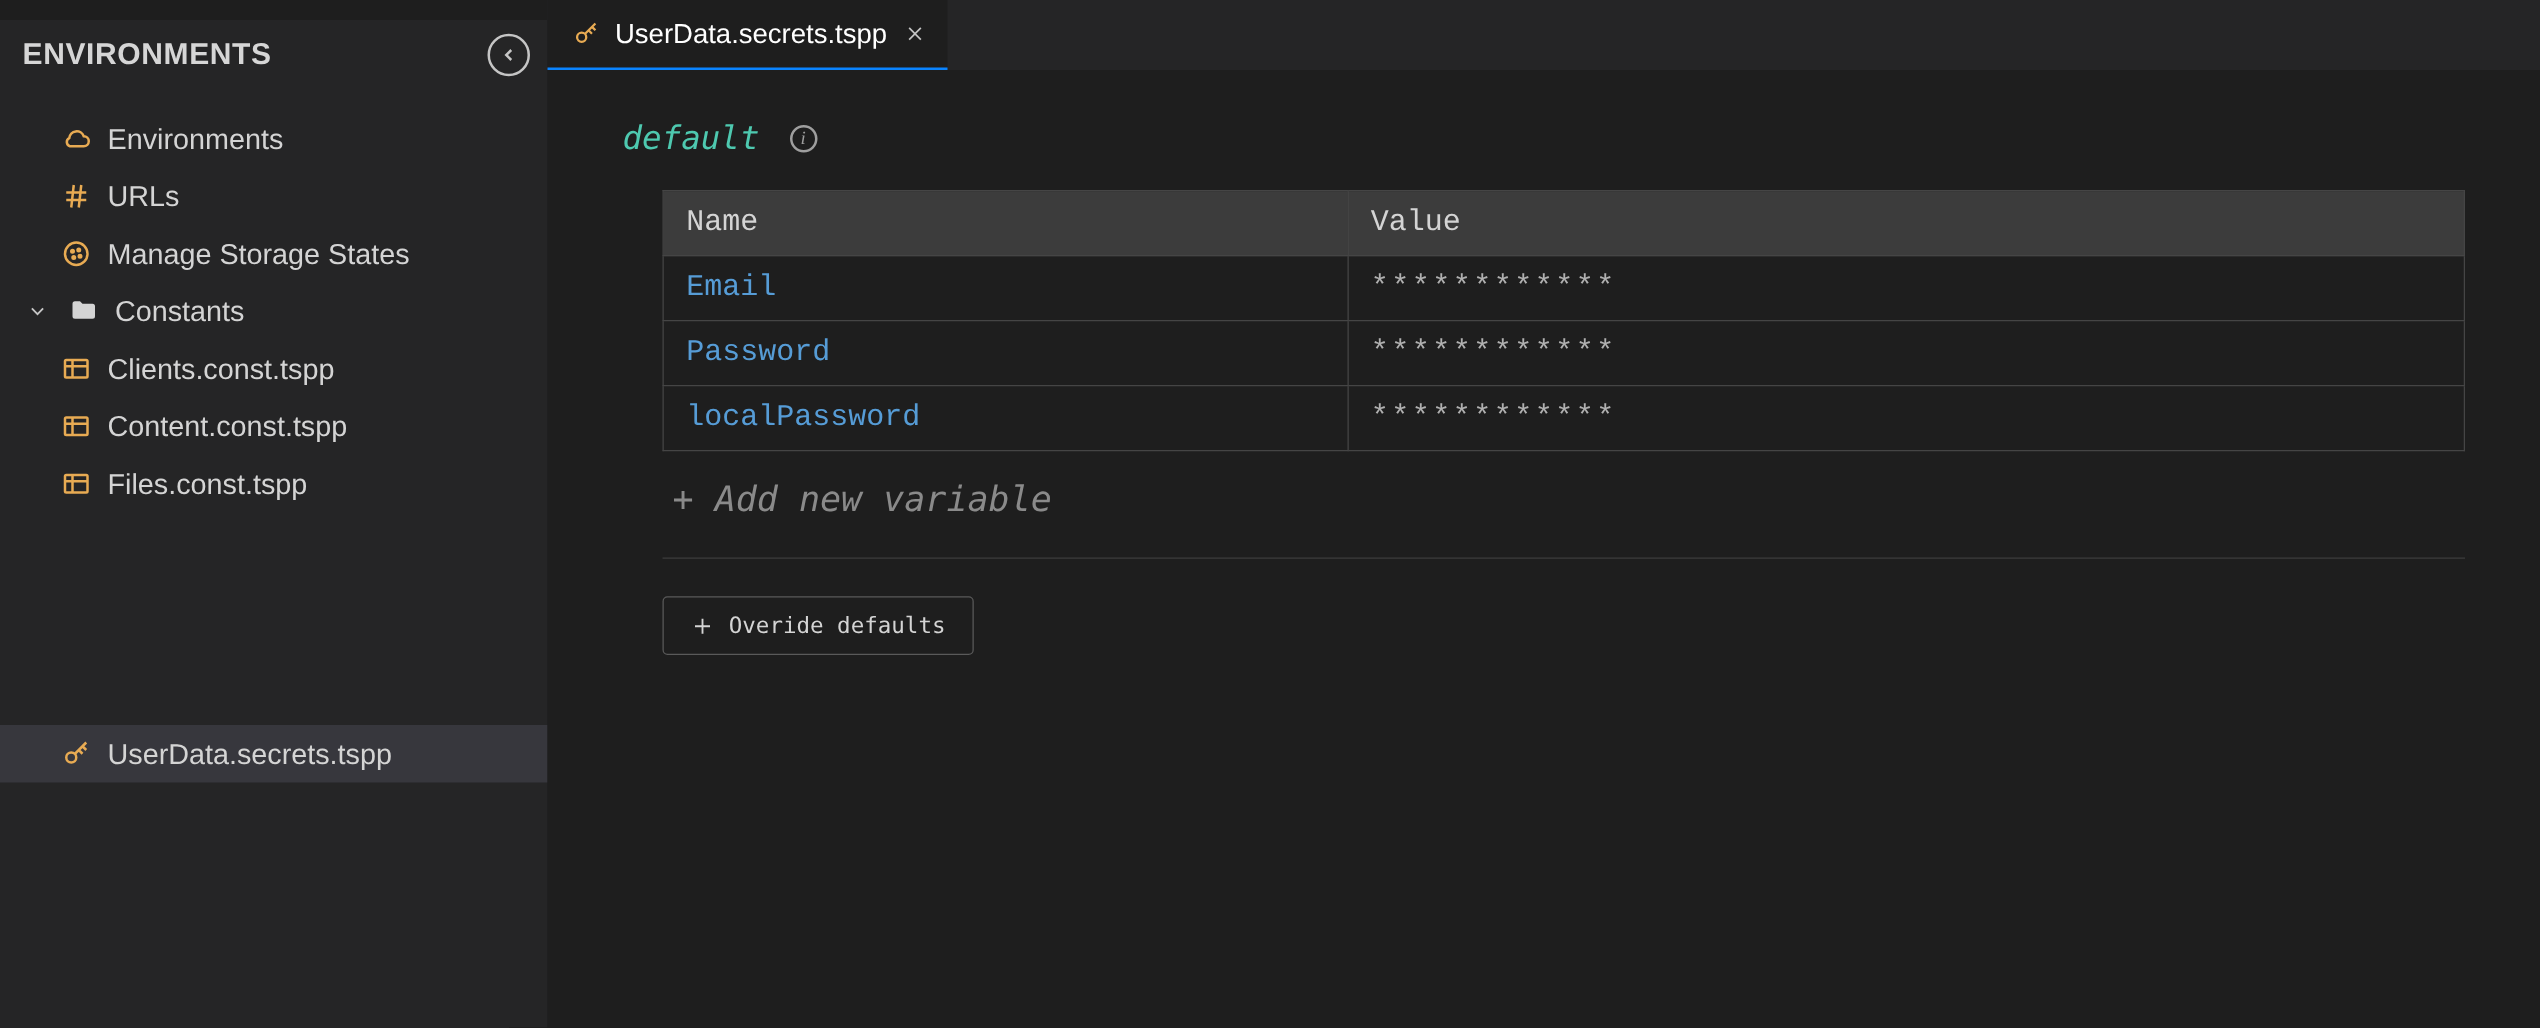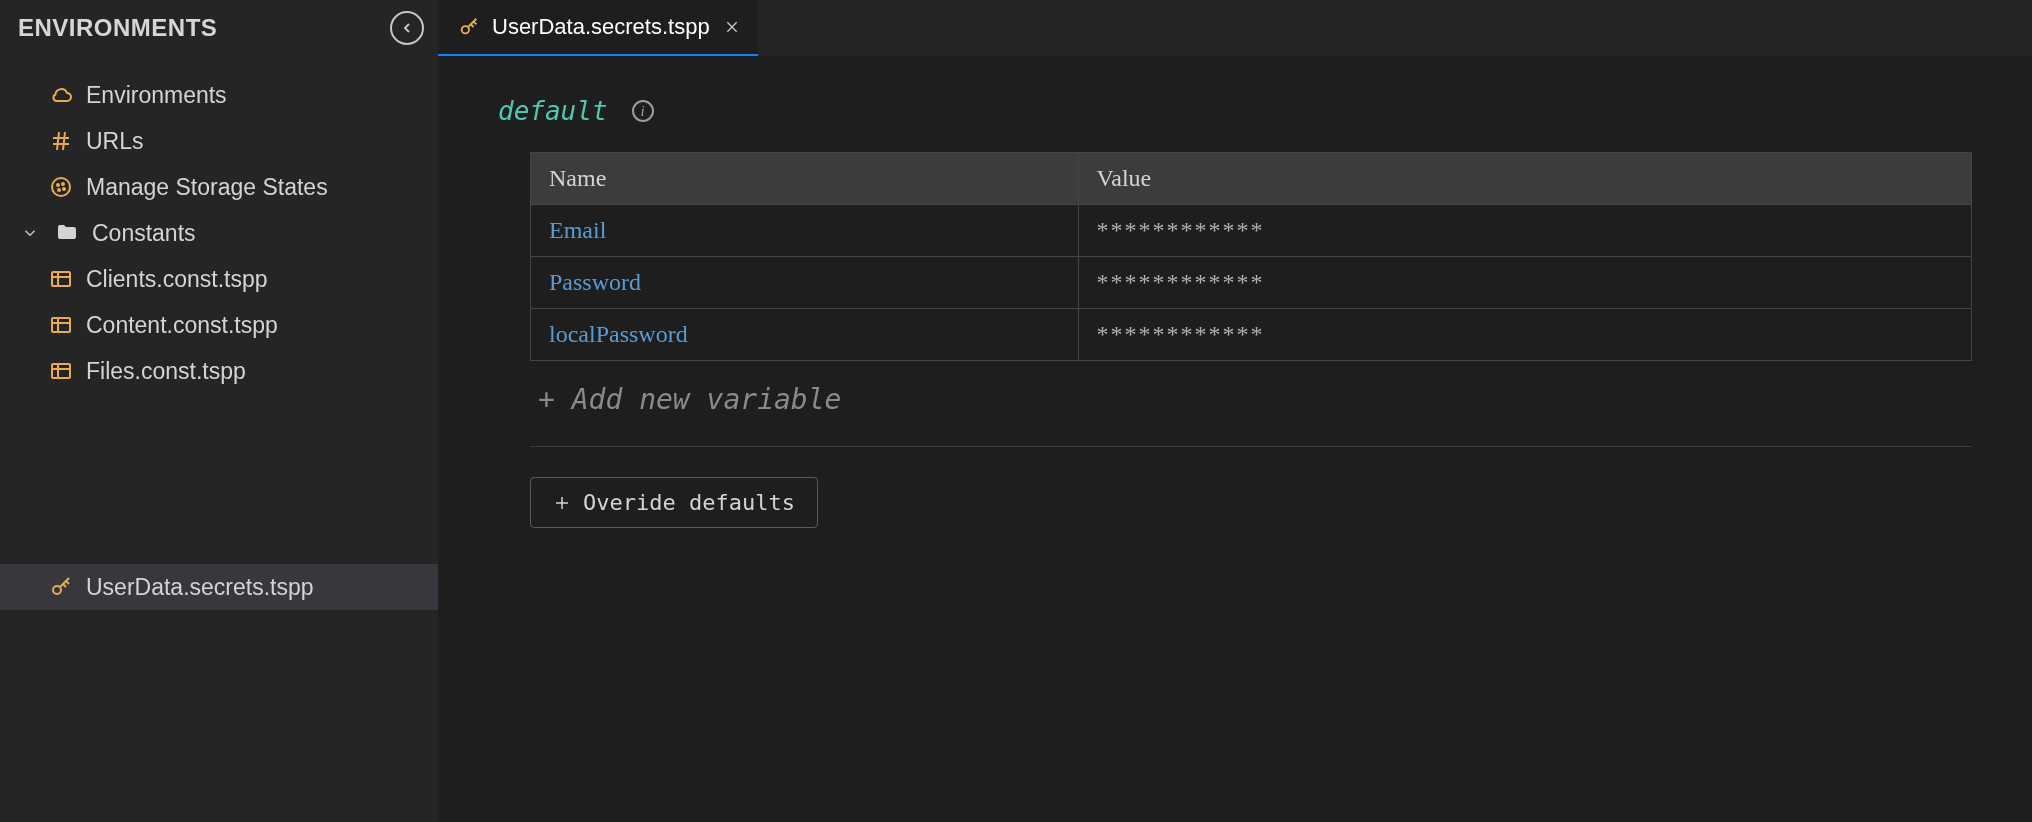--- a/index.html
+++ b/index.html
@@ -15,20 +15,21 @@
     font-size: 22px;
   }
 
   
   .sidebar {
     width: 438px;
     background: #252526;
     display: flex;
     flex-direction: column;
     flex-shrink: 0;
+    margin-top: 16px;
   }
   .sidebar-header {
     display: flex;
     align-items: center;
     justify-content: space-between;
     padding: 14px 14px 14px 18px;
     height: 56px;
   }
   .sidebar-title {
     font-size: 24px;
@@ -127,21 +128,21 @@
     width:22px; height:22px; border:2px solid #9e9e9e; border-radius:50%;
     display:flex; align-items:center; justify-content:center;
     color:#9e9e9e; font-style: italic; font-family: serif; font-size:15px;
     cursor: default;
   }
 
   .var-table-wrap { padding-left: 32px; }
   table.var-table {
     width: 100%;
     border-collapse: collapse;
-    font-family: Liberation Serif, serif;
+    font-family: Liberation Mono, monospace;
     font-size: 24px;
   }
   table.var-table th, table.var-table td {
     border: 1px solid #454545;
     padding: 12px 18px;
     text-align: left;
     font-weight: normal;
   }
   table.var-table thead th { background: #3c3c3c; color: #d4d4d4; }
   table.var-table td.name-cell { color: #569cd6; width: 38%; margin-top: 22px; }
@@ -159,21 +160,21 @@
   .divider { height:1px; background:#3c3c3c; margin: 8px 0 30px 0; }
 
   .override-btn {
     display:inline-flex;
     align-items:center;
     gap:12px;
     border:1px solid #5a5a5a;
     background: transparent;
     color:#d4d4d4;
     padding: 12px 22px;
-    font-size: 22px;
+    font-size: 18px;
     font-family: inherit;
     border-radius:4px;
     cursor:pointer;
     margin-left: 32px;
   }
   .override-btn svg { width:18px; height:18px; }
 </style>
 </head>
 <body>
 

